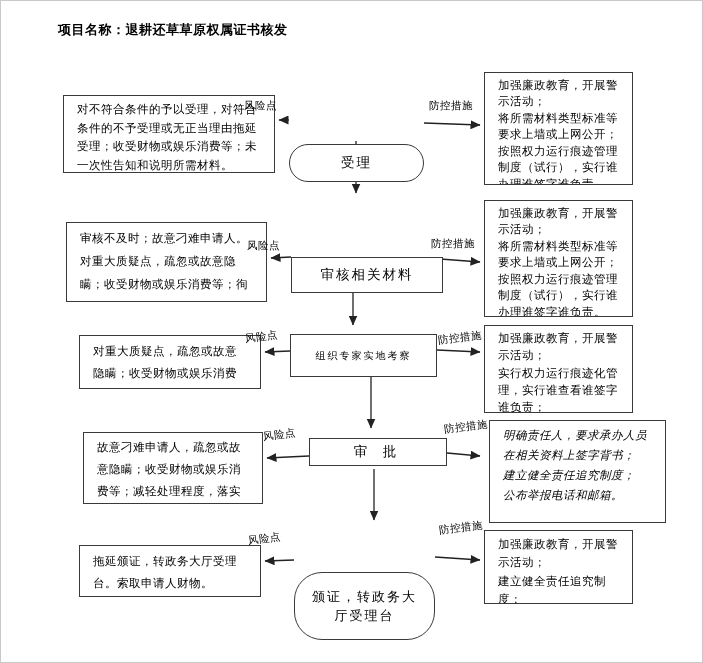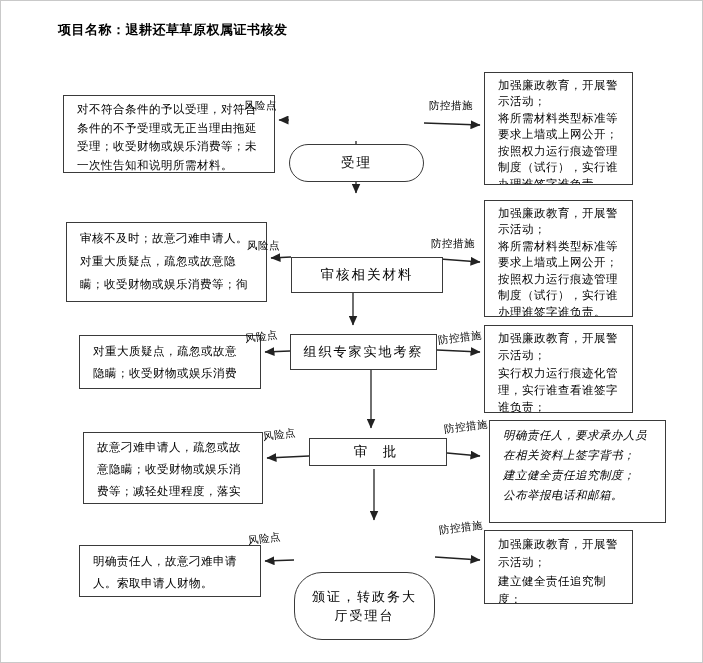--- a/index.html
+++ b/index.html
@@ -54,21 +54,21 @@
   .rl1{left:243px;top:98px;}
   .cl1{left:428px;top:98px;}
   
   .risk2{left:65px;top:221px;width:201px;height:80px;line-height:2.0;}
   .node2{left:290px;top:232px;width:152px;height:36px;margin-top:24px;}
   .ctrl2{left:483px;top:199px;width:149px;height:117px;line-height:1.43;}
   .rl2{left:246px;top:238px;}
   .cl2{left:430px;top:236px;}
   
   .risk3{left:78px;top:334px;width:182px;height:54px;line-height:1.95;}
-  .node3{left:289px;top:333px;width:147px;height:36px;font-size:13px;}
+  .node3{left:289px;top:333px;width:147px;height:43px;font-size:10px;}
   .ctrl3{left:483px;top:324px;width:149px;height:88px;line-height:1.5;}
   .rl3{left:244px;top:329px;}
   .cl3{left:437px;top:330px;}
   
   .risk4{left:82px;top:431px;width:180px;height:72px;line-height:1.9;}
   .node4{left:308px;top:437px;width:138px;height:28px;letter-spacing:6px;}
   .ctrl4{left:488px;top:419px;width:177px;height:103px;line-height:1.75;font-style:italic;}
   .rl4{left:262px;top:427px;}
   .cl4{left:443px;top:419px;}
   
@@ -140,21 +140,21 @@
   <div class="alabel tilt cl3">防控措施</div>
 
   <div class="box risk4">故意刁难申请人，疏忽或故意隐瞒；收受财物或娱乐消费等；减轻处理程度，落实不到位。</div>
   <div class="node node4">审 批</div>
   <div class="box ctrl4">明确责任人，要求承办人员在相关资料上签字背书；
 建立健全责任追究制度；
 公布举报电话和邮箱。</div>
   <div class="alabel tilt rl4">风险点</div>
   <div class="alabel tilt cl4">防控措施</div>
 
-  <div class="box risk5">明确责任人，故意刁难申请人。索取申请人财物。</div>
+  <div class="box risk5">拖延颁证，转政务大厅受理台。索取申请人财物。</div>
   <div class="node stadium node5">颁证，转政务大厅受理台</div>
   <div class="box ctrl5">加强廉政教育，开展警示活动；
 建立健全责任追究制度；
 公布举报电话和邮箱。</div>
   <div class="alabel tilt rl5">风险点</div>
   <div class="alabel tilt cl5">防控措施</div>
 
 </div>
 
 </body></html>

